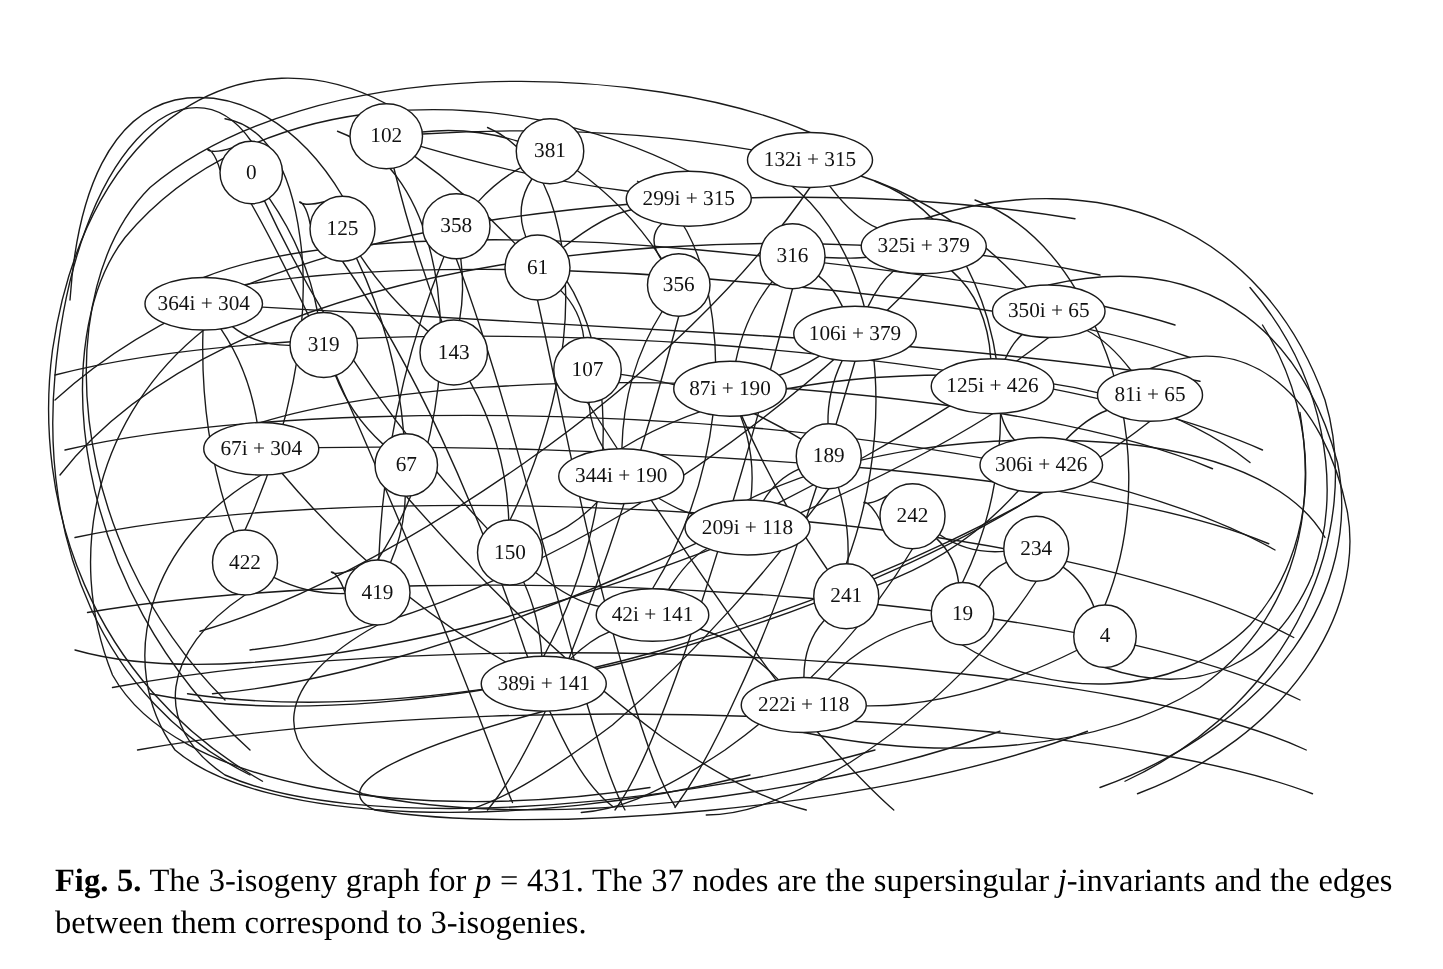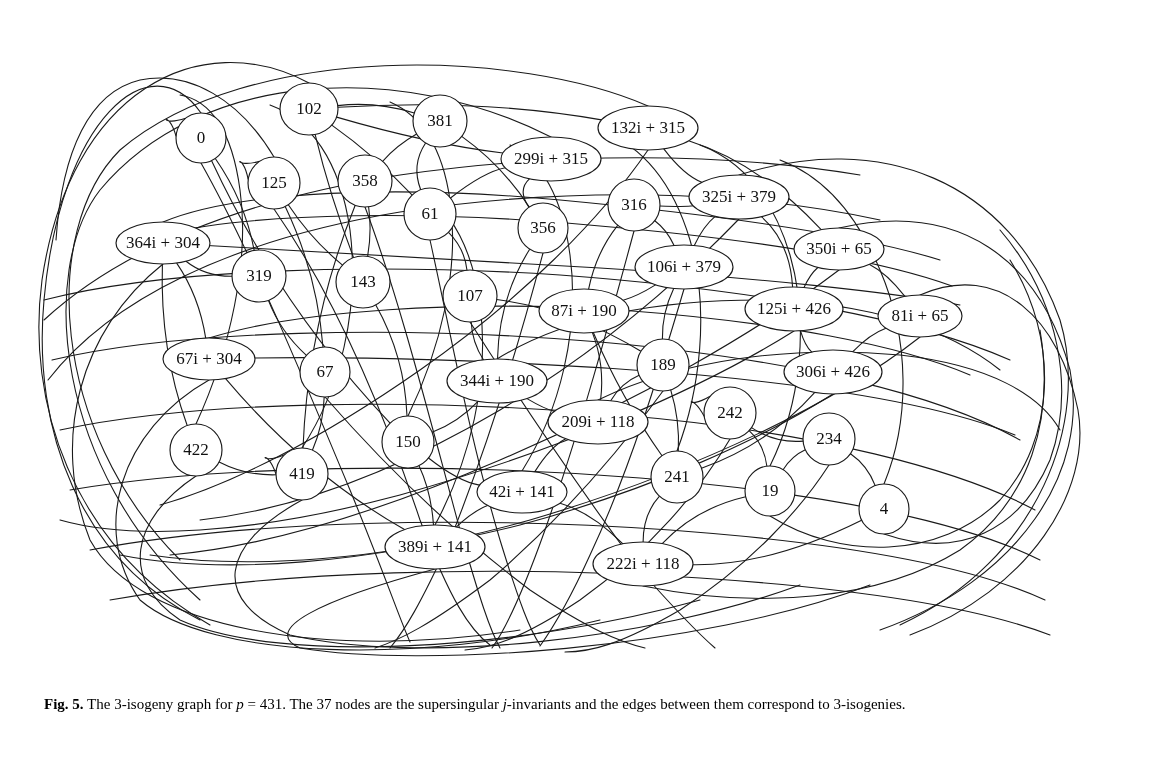--- a/index.html
+++ b/index.html
@@ -59,21 +59,21 @@
     stroke: #ffffff;
     stroke-width: 2.6px;
     stroke-linejoin: round;
   }
   #caption {
     position: absolute;
     left: 44px;
     top: 688px;
     width: 1070px;
     font-family: "Liberation Serif", "DejaVu Serif", serif;
-    font-size: 15px;
+    font-size: 26px;
     line-height: 33px;
     color: #000000;
     text-align: justify;
     text-justify: inter-word;
   }
   #caption .cap-fig {
     font-weight: bold;
   }
   #caption .mathvar {
     font-style: italic;

